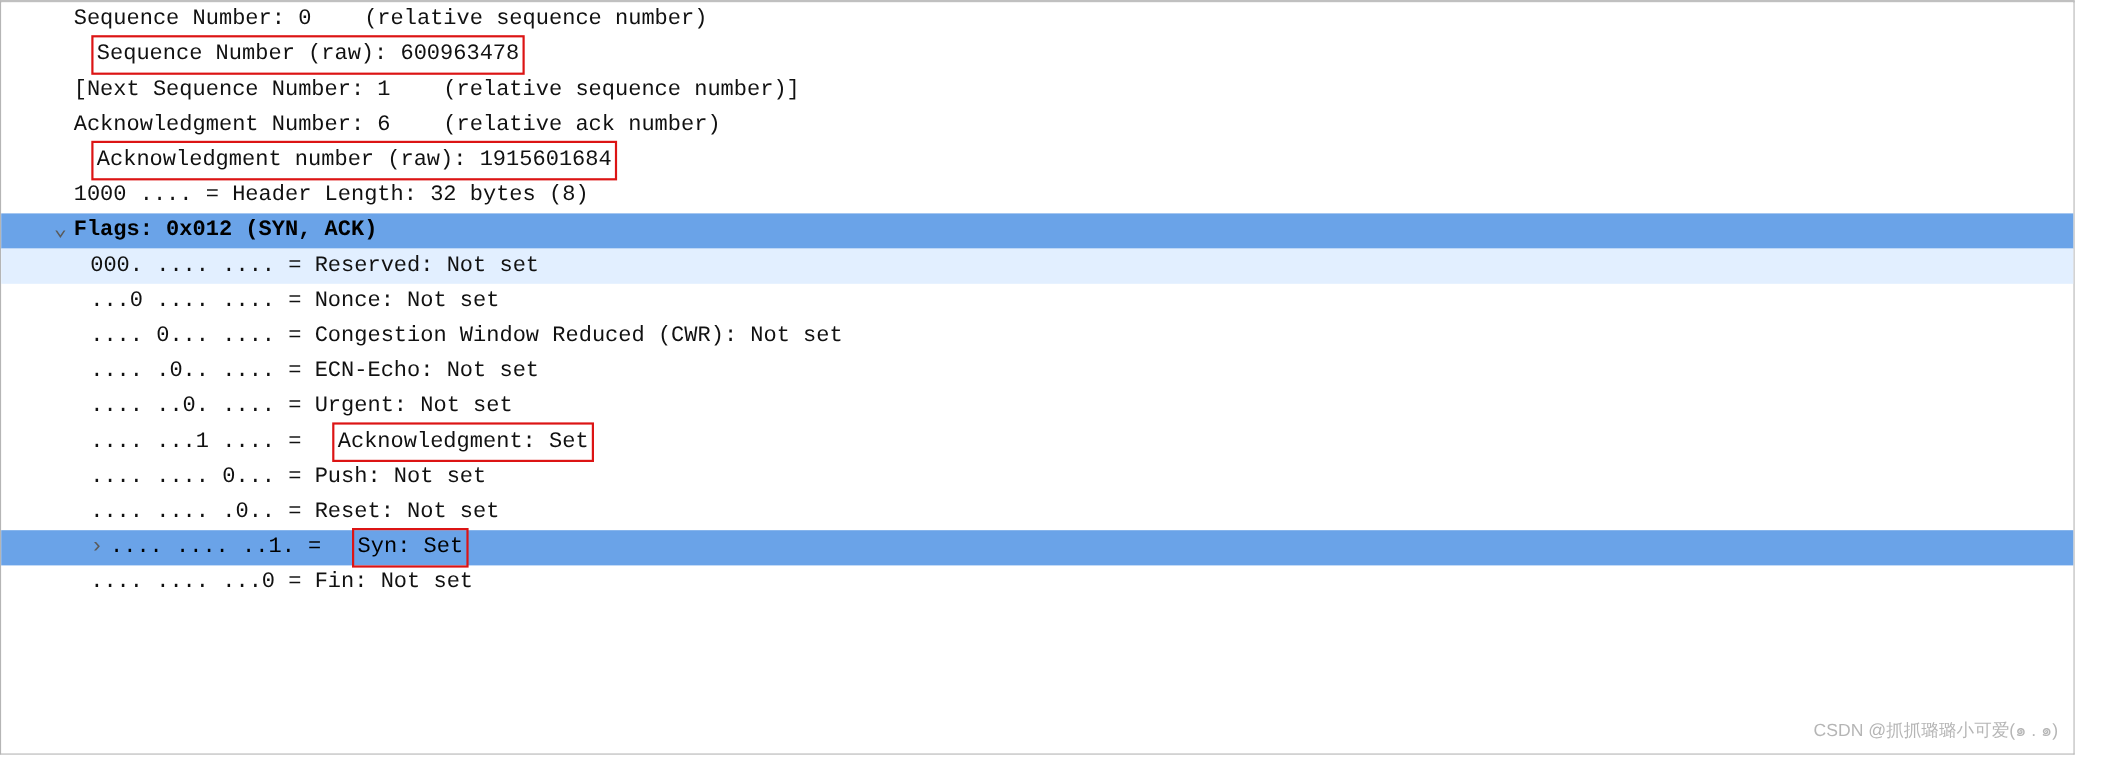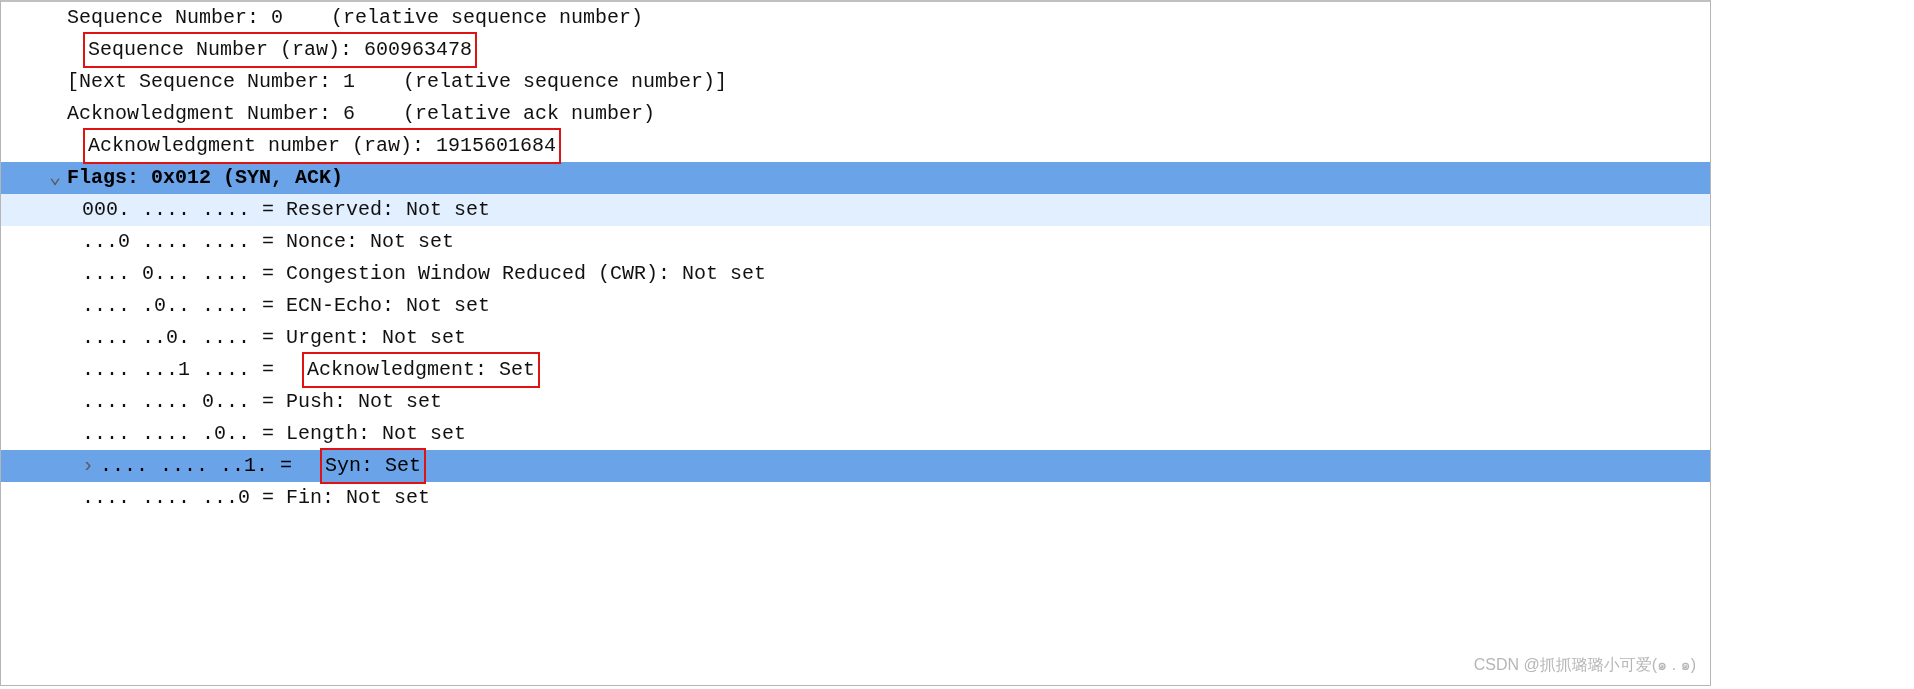--- a/index.html
+++ b/index.html
@@ -7,21 +7,21 @@
     font-family:Consolas,"Courier New",monospace;
     font-size:20px;
     line-height:32px;
     color:#111;
     background:#fff;
     overflow:hidden;
   }
   .outer{
     border:1px solid #b5b5b5;
     border-top:2px solid #c0c0c0;
-    width:1711px;
+    width:1886px;
     height:686px;
     position:relative;
     box-sizing:border-box;
     overflow-y:scroll;
   }
   .row{
     display:flex;
     align-items:center;
     white-space:pre;
     box-sizing:border-box;
@@ -92,20 +92,23 @@
   </div>
 
   <div class="row ind1">
     <span>Acknowledgment Number: 6    (relative ack number)</span>
   </div>
 
   <div class="row ind1">
     <span class="redbox">Acknowledgment number (raw): 1915601684</span>
   </div>
 
+  <div class="row ind1">
+    <span>1000 .... = Header Length: 32 bytes (8)</span>
+  </div>
 
   <div class="row sel-blue">
     <span class="caret-col">⌄</span>
     <span class="full">Flags: 0x012 (SYN, ACK)</span>
   </div>
 
   <div class="row ind2 sel-light">
     <span>000. .... .... = Reserved: Not set</span>
   </div>
 
@@ -127,21 +130,21 @@
 
   <div class="row ind2">
     <span>.... ...1 .... = </span><span class="redbox">Acknowledgment: Set</span>
   </div>
 
   <div class="row ind2">
     <span>.... .... 0... = Push: Not set</span>
   </div>
 
   <div class="row ind2">
-    <span>.... .... .0.. = Length: Not set</span>
+    <span>.... .... .0.. = Reset: Not set</span>
   </div>
 
   <div class="row sel-blue">
     <span class="caret-col2">›</span><span>.... .... ..1. = </span><span class="redbox">Syn: Set</span><span class="full"></span>
   </div>
 
   <div class="row ind2">
     <span>.... .... ...0 = Fin: Not set</span>
   </div>
 

